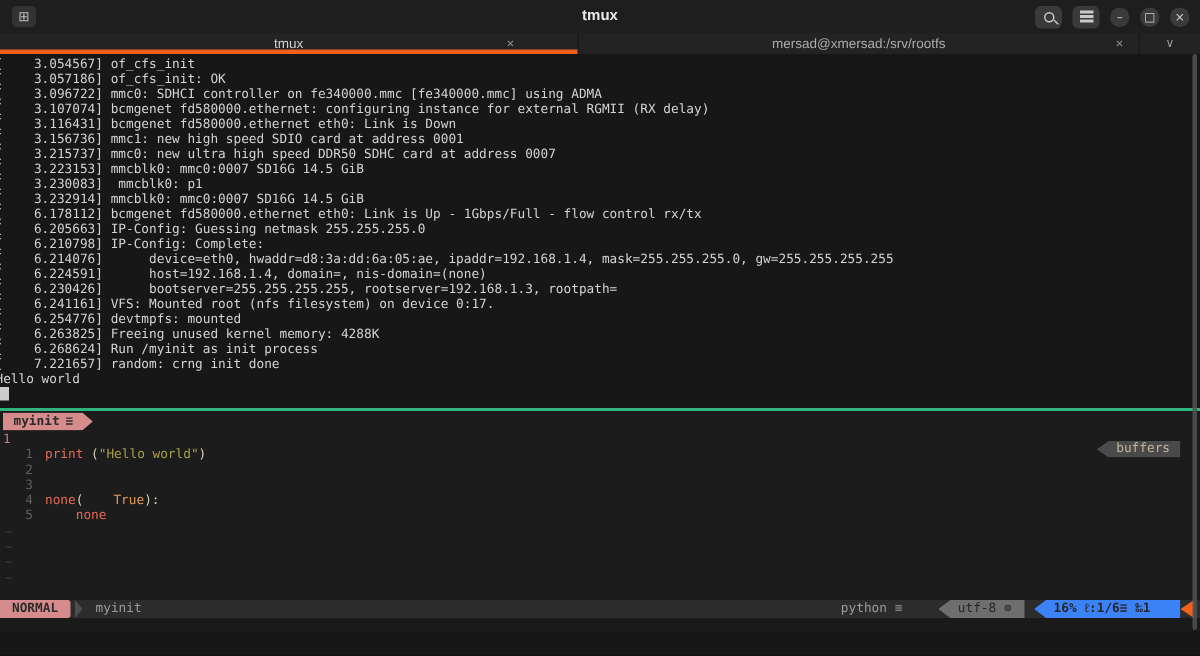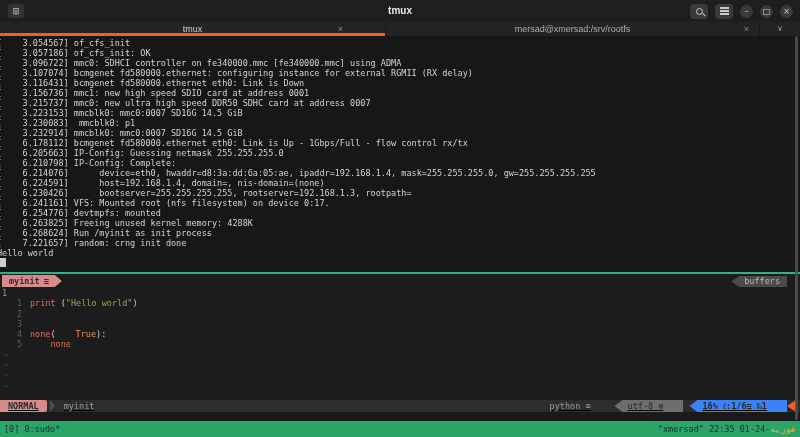--- a/index.html
+++ b/index.html
@@ -53,49 +53,49 @@
   .cursor { position:absolute; left:0; top:258px; width:6px; height:9px; background:#CCCCCC; }
 
   .divider { position:absolute; top:272px; left:0; right:0; height:2px; background:#2FB37F; }
 
   
   .vim { position:absolute; top:274px; left:0; right:0; height:126px; background:#1C1C1C; }
   .buftab { position:absolute; left:2px; top:1px; height:12px; display:flex; align-items:center;
             gap:4px; padding:0 13px 0 7px; background:#D68C8C; color:#2A2A2A;
             font:bold 8.5px/12px "DejaVu Sans Mono", monospace;
             clip-path:polygon(0 0, calc(100% - 7px) 0, 100% 50%, calc(100% - 7px) 100%, 0 100%); }
-  .buffers { position:absolute; right:13px; top:2px; height:11px; padding:0 7px 0 13px;
+  .buffers { position:absolute; right:13px; top:20px; height:11px; padding:0 7px 0 13px;
              background:#4A4A4A; color:#C4B49C; font:8.5px/11px "DejaVu Sans Mono", monospace;
              clip-path:polygon(8px 0, 100% 0, 100% 100%, 8px 100%, 0 50%); }
   .codelines { position:absolute; top:14px; left:0; right:0; }
   .code-row { display:flex; height:10.3px; line-height:10.3px;
               font-family:"DejaVu Sans Mono", monospace; font-size:8.5px; }
   .gutter { flex:0 0 30px; width:30px; }
   .gutter.rel { text-align:right; padding-right:8px; color:#5E5E5E; }
   .gutter.abs { text-align:left; padding-left:2px; color:#B38585; }
   .code-text { white-space:pre; }
   .tok-comment { color:#8F8F8F; }
   .tok-kw { color:#E46A55;margin-top:39px; }
   .tok-str { color:#A5A048; }
   .tok-const { color:#E09A57;margin-left:20px; }
   .tok-pn { color:#D6CEC3; }
   .tilde-row { height:10.3px; line-height:10.3px; padding-left:3px; color:#3C3C3C;
                font:8.5px "DejaVu Sans Mono", monospace; }
 
   
   .statusline { position:absolute; top:400px; left:0; right:0; height:12px; background:#2C2C2C;
                 display:flex; align-items:stretch;
-                font:8.5px/12px "DejaVu Sans Mono", monospace;text-decoration:underline; }
+                font:8.5px/12px "DejaVu Sans Mono", monospace; }
   .mode { background:#D68C8C; color:#2B2B2B; font-weight:bold; padding:0 8px; border-radius:0 2px 2px 0; }
   .arrow1 { width:0; height:0; border-left:5px solid #4E4E4E; margin-left:3px;
             border-top:6px solid transparent; border-bottom:6px solid transparent; }
   .slfile { color:#9B9B9B; margin-left:9px; }
   .slright { margin-left:auto; display:flex; align-items:stretch; }
   .ft { color:#9B9B9B; margin-right:24px; }
-  .enc { background:#6E6E6E; color:#262626; padding:0 20px 0 13px;
+  .enc { background:#6E6E6E; color:#262626; padding:0 9px 0 13px;
          clip-path:polygon(8px 0, 100% 0, 100% 100%, 8px 100%, 0 50%);text-align:right; }
   .pos { background:#3b82f6; color:#262626; font-weight:bold; padding:0 20px 0 13px; margin-left:6px;
          clip-path:polygon(8px 0, 100% 0, 100% 100%, 8px 100%, 0 50%); }
   .tip { width:9px; background:#F2611C; clip-path:polygon(100% 0, 100% 100%, 0 50%); margin-right:4px; }
 
   .cmdline { position:absolute; top:412px; left:0; right:0; height:9px; background:#1A1A1A; }
 
   
   .tmuxbar { position:absolute; bottom:0; left:0; right:0; height:16px; background:#2BA468;
              color:#10341F; display:flex; justify-content:space-between; padding:0 4px;
@@ -212,19 +212,15 @@
     <span class="slright">
       <span class="ft"><span>python</span> <span>≡</span></span>
       <span class="enc"><span>utf-8</span> <span>⊗</span></span>
       <span class="pos">16% ℓ:1/6≡ ‰1</span>
       <span class="tip"></span>
     </span>
   </div>
 
   <div class="cmdline"></div>
 
-  <div class="tmuxbar">
-    <span>[0] 0:sudo*</span>
-    <span><span>"xmersad" 22:35 01-24-</span><span class="month">فوریه</span></span>
-  </div>
 
   <div class="scrollbar"></div>
 </div>
 
 </body></html>

